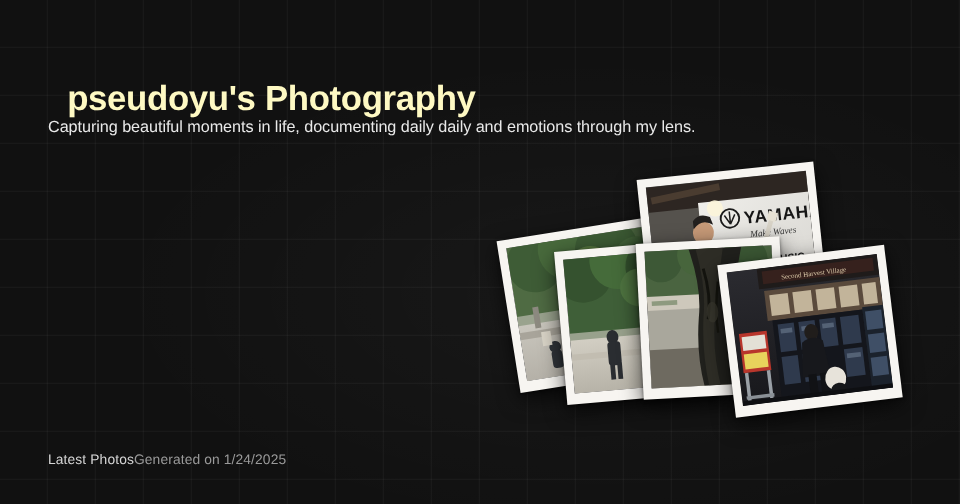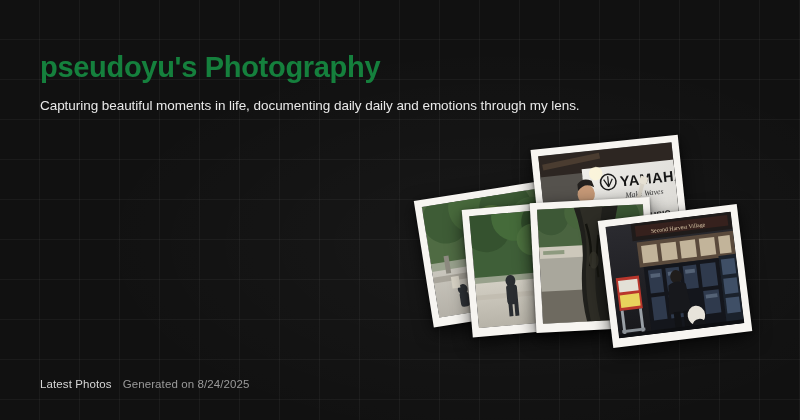--- a/index.html
+++ b/index.html
@@ -34,45 +34,44 @@
   }
   .content {
     position: absolute;
     inset: 0;
     padding: 0;
   }
   .title {
     position: absolute;
     left: 40px;
     top: 52px;
-    margin: 0;
+    margin: 16px;
     font-size: 29px;
     font-weight: bold;
     letter-spacing: -0.3px;
-    color: #15803d;
+    color: #fef9c3;
     line-height: 1.1;
   }
   .subtitle {
     position: absolute;
     left: 40px;
     top: 97px;
     margin: 0;
     font-size: 13.5px;
     font-weight: normal;
     color: #e9e9e9;
     letter-spacing: -0.05px;
     line-height: 1.3;
   }
   .footer {
     position: absolute;
     left: 40px;
     bottom: 30px;
     display: flex;
     align-items: baseline;
-    gap: 11px;
     font-size: 11.5px;
   }
   .footer-label {
     color: #d6d6d6;
     letter-spacing: 0.1px;
   }
   .footer-meta {
     color: #9a9a9a;
     letter-spacing: 0.1px;
   }
@@ -138,21 +137,21 @@
   <div class="vignette"></div>
 
   <div class="content">
 
     <h1 class="title">pseudoyu's Photography</h1>
 
     <p class="subtitle">Capturing beautiful moments in life, documenting daily daily and emotions through my lens.</p>
 
     <div class="footer">
       <span class="footer-label">Latest Photos</span>
-      <span class="footer-meta">Generated on 8/24/2025</span>
+      <span class="footer-meta">Generated on 1/24/2025</span>
     </div>
 
     <div class="collage">
 
       <div class="photo p-street">
         <div class="photo-img">
           <svg viewBox="0 0 120 120" preserveAspectRatio="xMidYMid slice" aria-hidden="true">
             <defs>
               <linearGradient id="skyA" x1="0" y1="0" x2="0" y2="1">
                 <stop offset="0%" stop-color="#cfd6cc"></stop>

